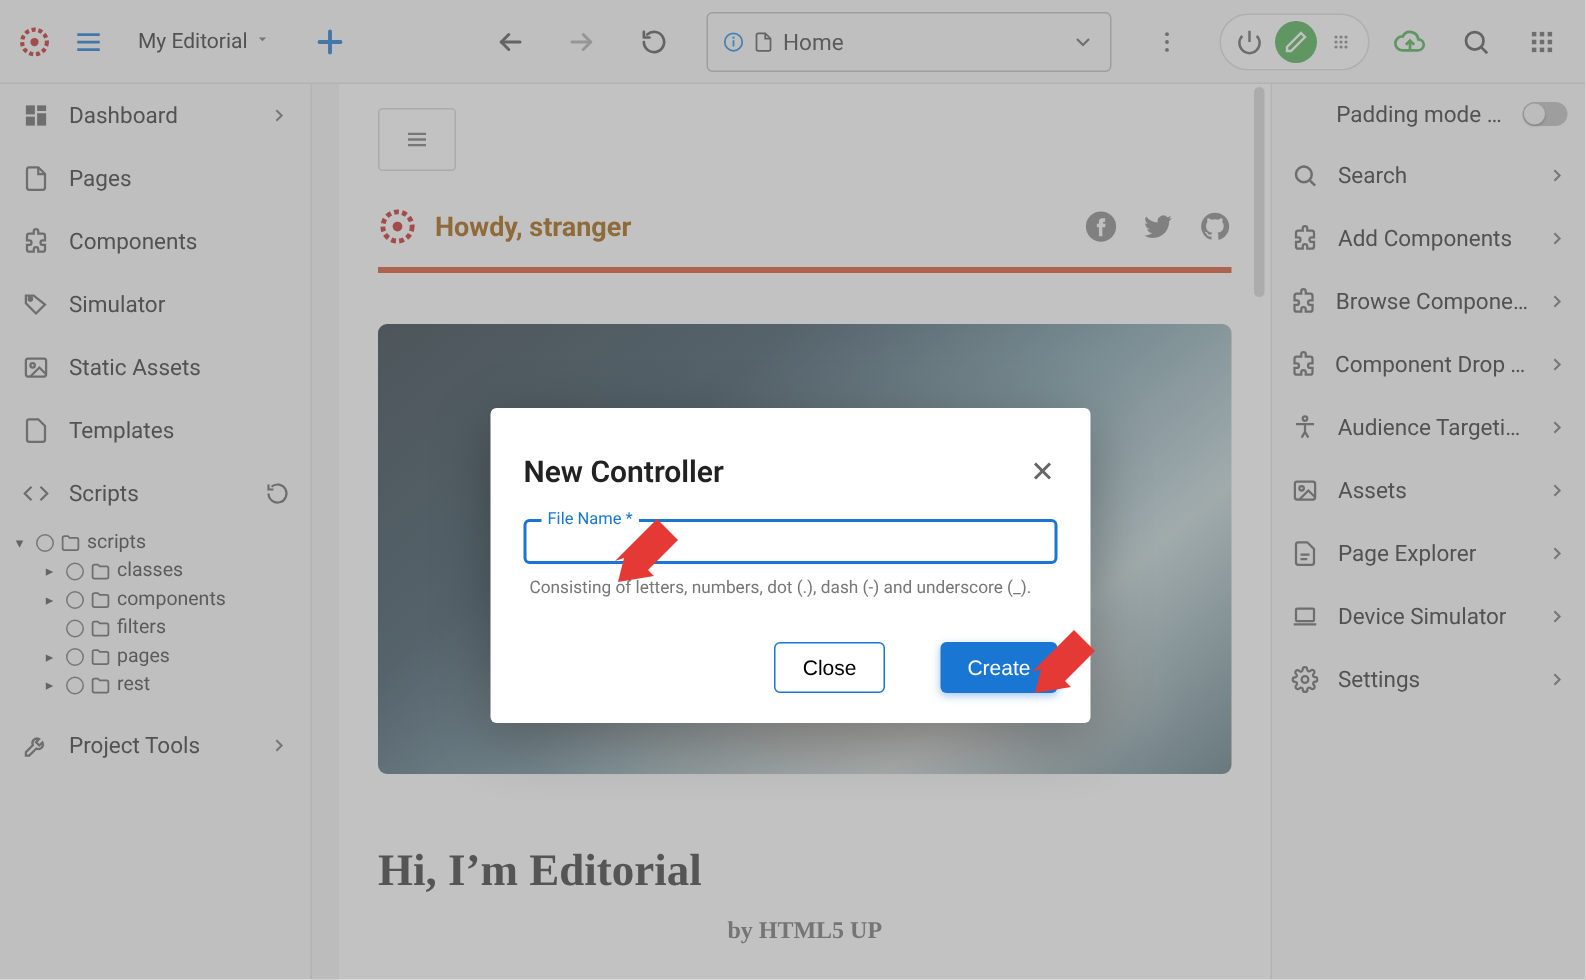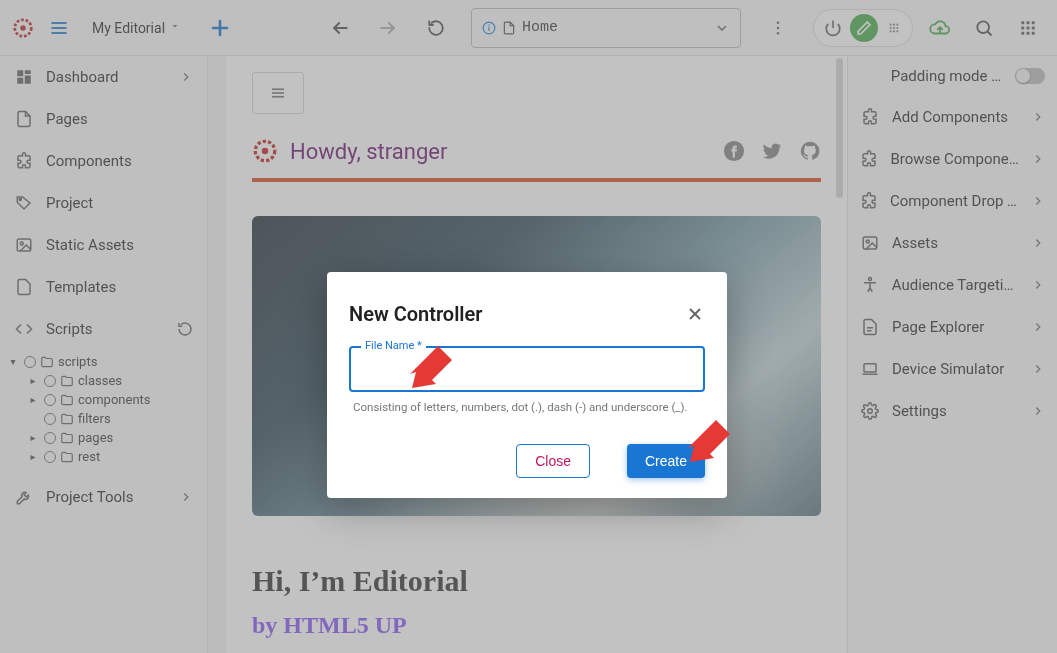--- a/index.html
+++ b/index.html
@@ -45,21 +45,20 @@
   .url-box {
     flex: 0 0 270px;
     border: 1px solid #bdbdbd;
     border-radius: 4px;
     height: 40px;
     display: flex; align-items: center;
     padding: 0 10px;
     gap: 6px;
     margin-left: 10px;
     background: #fff0;
-    font-family: Liberation Mono, monospace;
   }
   .url-box .text { flex: 1; color: #444; font-size: 15px; }
   .topbar .spacer2 { flex: 1; }
   .top-right { display: flex; align-items: center; gap: 10px; }
   .pill {
     display: flex; align-items: center; gap: 8px;
     border: 1px solid #ddd; border-radius: 22px;
     padding: 4px 10px; background: #fff;
   }
   .pencil {
@@ -143,21 +142,21 @@
     display: flex; align-items: center; justify-content: space-between;
     padding-bottom: 14px;
     border-bottom: 4px solid #d9532d;
     margin-bottom: 34px;
   }
   .page-header .left-h {
     display: flex; align-items: center; gap: 12px;
   }
   .page-header .left-h .gear-logo { width: 26px; height: 26px; }
   .page-header .title {
-    font-size: 22px; font-weight: 400; color: #701a75;
+    font-size: 18px; font-weight: 700; color: #a16207;
   }
   .page-header .social { display: flex; gap: 16px; color: #888; }
   .hero {
     height: 300px;
     border-radius: 6px;
     background: linear-gradient(140deg, #2b3a42 0%, #395261 30%, #7da0ab 55%, #c2d5d8 75%, #5c7a83 100%);
     position: relative; overflow: hidden;
     margin-bottom: 48px;
   }
   .hero::before {
@@ -168,21 +167,21 @@
   .hero::after {
     content:""; position:absolute; left:10%; bottom:-10%; width:85%; height:55%;
     background: radial-gradient(ellipse at center, rgba(255,220,200,0.55) 0%, rgba(255,220,200,0) 70%);
   }
   .big-h1 {
     font-family: Georgia, "Times New Roman", serif;
     font-size: 30px; font-weight: 800; color: #3a3a3a; margin-bottom: 14px;
   }
   .big-h2 {
     font-family: Georgia, "Times New Roman", serif;
-    font-size: 24px; font-weight: 800; color: #8b5cf6;
+    font-size: 16px; font-weight: 800; color: #737373; text-align: center;
   }
 
   
   .dim {
     position: absolute; inset: 0; background: rgba(120,120,120,0.45);
     z-index: 10;
   }
 
   
   .modal {
@@ -193,39 +192,39 @@
   }
   .modal-head {
     display: flex; align-items: center; justify-content: space-between;
     padding: 30px 22px 14px 22px;
   }
   .modal-head .title { font-size: 20px; font-weight: 600; color: #222; }
   .modal-head .close { color: #666; cursor: pointer; }
   .modal-body { padding: 6px 22px 8px 22px; }
   .field-wrap {
     position: relative; border: 2px solid #1976d2; border-radius: 4px;
-    padding: 30px 12px 12px 12px;
+    padding: 14px 12px 12px 12px;
   }
   .field-wrap .legend {
     position: absolute; top: -9px; left: 10px; background: #fff; padding: 0 4px;
     font-size: 11px; color: #1976d2;
   }
   .field-wrap input {
     border: none; outline: none; width: 100%; font-size: 15px; color: #333;
     background: transparent;
   }
   .helper {
     font-size: 11.5px; color: #777; padding: 8px 4px 6px 4px;
   }
   .modal-foot {
     display: flex; justify-content: flex-end; gap: 10px;
     padding: 16px 22px 20px 22px;
   }
   .btn-outline {
-    border: 1px solid #1976d2; color: #be185d; background: #fff;
+    border: 1px solid #1976d2; color: #000000; background: #fff;
     padding: 8px 18px; border-radius: 4px; font-size: 14px; cursor: pointer;
   }
   .btn-primary {
     border: none; background: #1976d2; color: #fff;
     padding: 8px 18px; border-radius: 4px; font-size: 14px; cursor: pointer;
     box-shadow: 0 2px 6px rgba(25,118,210,0.4);
     margin-left: 27px;
   }
 
   
@@ -399,21 +398,21 @@
       </span>
     <span class="label">Components</span>
   </div>
   <div class="nav-item">
     <span class="nav-icon">
         <svg width="18" height="18" viewBox="0 0 24 24" fill="none" stroke="#666" stroke-width="2">
           <path d="M20 12l-8 8-9-9V4h7z"></path>
           <circle cx="7" cy="7" r="1.5" fill="#666"></circle>
         </svg>
       </span>
-    <span class="label">Project</span>
+    <span class="label">Simulator</span>
   </div>
   <div class="nav-item">
     <span class="nav-icon">
         <svg width="18" height="18" viewBox="0 0 24 24" fill="none" stroke="#666" stroke-width="2">
           <rect x="3" y="4" width="18" height="16" rx="2"></rect>
           <circle cx="9" cy="10" r="2"></circle>
           <path d="M21 18l-6-6-8 8"></path>
         </svg>
       </span>
     <span class="label">Static Assets</span>
@@ -521,20 +520,34 @@
 </div>
 
 <div class="right">
   <div class="r-row">
     <span style="width:20px"></span>
     <span class="label">Padding mode (p)</span>
     <span class="toggle"></span>
   </div>
   <div class="r-row">
     <span class="r-icon">
+        <svg width="18" height="18" viewBox="0 0 24 24" fill="none" stroke="#666" stroke-width="2.2">
+          <circle cx="11" cy="11" r="7"></circle>
+          <line x1="21" y1="21" x2="16.5" y2="16.5"></line>
+        </svg>
+      </span>
+    <span class="label">Search</span>
+    <span class="chev">
+        <svg width="14" height="14" viewBox="0 0 24 24" fill="none" stroke="currentColor" stroke-width="2.4">
+          <polyline points="9 6 15 12 9 18"></polyline>
+        </svg>
+      </span>
+  </div>
+  <div class="r-row">
+    <span class="r-icon">
         <svg width="18" height="18" viewBox="0 0 24 24" fill="none" stroke="#666" stroke-width="2">
           <path d="M20 11V7a2 2 0 0 0-2-2h-4V3a2 2 0 1 0-4 0v2H6a2 2 0 0 0-2 2v4h2a2 2 0 1 1 0 4H4v4a2 2 0 0 0 2 2h4v-2a2 2 0 1 1 4 0v2h4a2 2 0 0 0 2-2v-4h-2a2 2 0 1 1 0-4h2z"></path>
         </svg>
       </span>
     <span class="label">Add Components</span>
     <span class="chev">
         <svg width="14" height="14" viewBox="0 0 24 24" fill="none" stroke="currentColor" stroke-width="2.4">
           <polyline points="9 6 15 12 9 18"></polyline>
         </svg>
       </span>
@@ -552,49 +565,49 @@
         </svg>
       </span>
   </div>
   <div class="r-row">
     <span class="r-icon">
         <svg width="18" height="18" viewBox="0 0 24 24" fill="none" stroke="#666" stroke-width="2">
           <path d="M20 11V7a2 2 0 0 0-2-2h-4V3a2 2 0 1 0-4 0v2H6a2 2 0 0 0-2 2v4h2a2 2 0 1 1 0 4H4v4a2 2 0 0 0 2 2h4v-2a2 2 0 1 1 4 0v2h4a2 2 0 0 0 2-2v-4h-2a2 2 0 1 1 0-4h2z"></path>
         </svg>
       </span>
     <span class="label">Component Drop Ta...</span>
+    <span class="chev">
+        <svg width="14" height="14" viewBox="0 0 24 24" fill="none" stroke="currentColor" stroke-width="2.4">
+          <polyline points="9 6 15 12 9 18"></polyline>
+        </svg>
+      </span>
+  </div>
+  <div class="r-row">
+    <span class="r-icon">
+        <svg width="18" height="18" viewBox="0 0 24 24" fill="none" stroke="#666" stroke-width="2">
+          <circle cx="12" cy="4" r="2"></circle>
+          <path d="M4 9h16M12 9v7m-3 5 3-5 3 5"></path>
+        </svg>
+      </span>
+    <span class="label">Audience Targeting</span>
     <span class="chev">
         <svg width="14" height="14" viewBox="0 0 24 24" fill="none" stroke="currentColor" stroke-width="2.4">
           <polyline points="9 6 15 12 9 18"></polyline>
         </svg>
       </span>
   </div>
   <div class="r-row">
     <span class="r-icon">
         <svg width="18" height="18" viewBox="0 0 24 24" fill="none" stroke="#666" stroke-width="2">
           <rect x="3" y="4" width="18" height="16" rx="2"></rect>
           <circle cx="9" cy="10" r="2"></circle>
           <path d="M21 18l-6-6-8 8"></path>
         </svg>
       </span>
     <span class="label">Assets</span>
-    <span class="chev">
-        <svg width="14" height="14" viewBox="0 0 24 24" fill="none" stroke="currentColor" stroke-width="2.4">
-          <polyline points="9 6 15 12 9 18"></polyline>
-        </svg>
-      </span>
-  </div>
-  <div class="r-row">
-    <span class="r-icon">
-        <svg width="18" height="18" viewBox="0 0 24 24" fill="none" stroke="#666" stroke-width="2">
-          <circle cx="12" cy="4" r="2"></circle>
-          <path d="M4 9h16M12 9v7m-3 5 3-5 3 5"></path>
-        </svg>
-      </span>
-    <span class="label">Audience Targeting</span>
     <span class="chev">
         <svg width="14" height="14" viewBox="0 0 24 24" fill="none" stroke="currentColor" stroke-width="2.4">
           <polyline points="9 6 15 12 9 18"></polyline>
         </svg>
       </span>
   </div>
   <div class="r-row">
     <span class="r-icon">
         <svg width="18" height="18" viewBox="0 0 24 24" fill="none" stroke="#666" stroke-width="2">
           <path d="M14 2H6a2 2 0 0 0-2 2v16a2 2 0 0 0 2 2h12a2 2 0 0 0 2-2V8z"></path>

